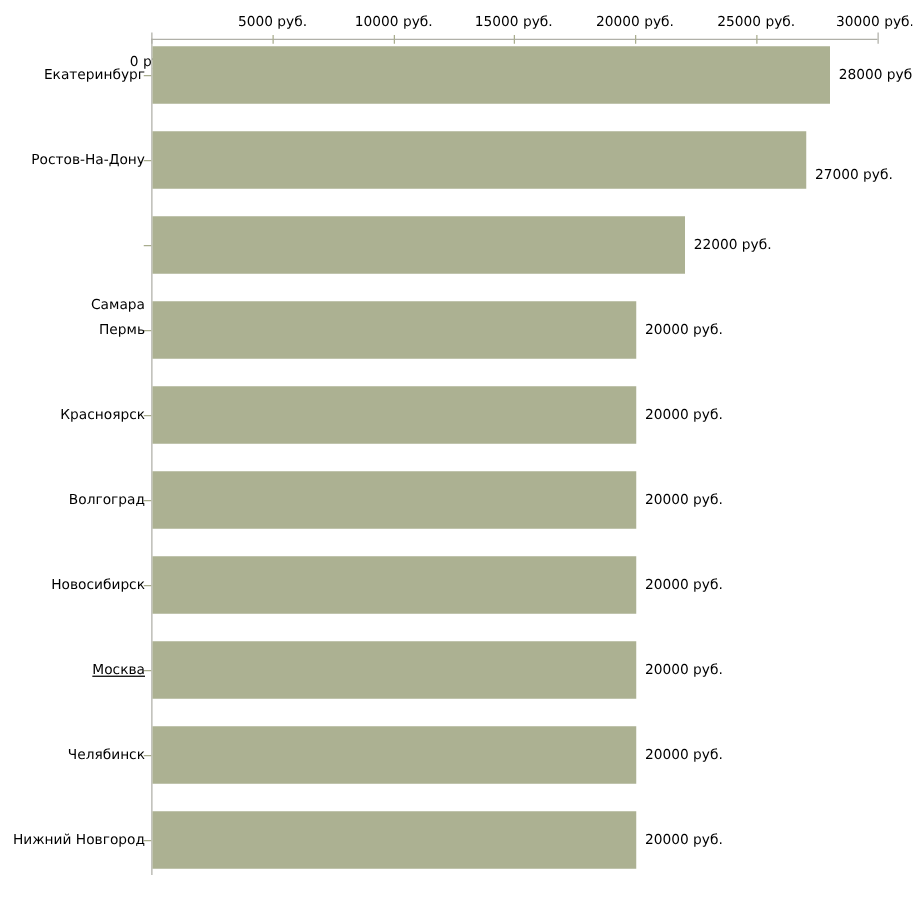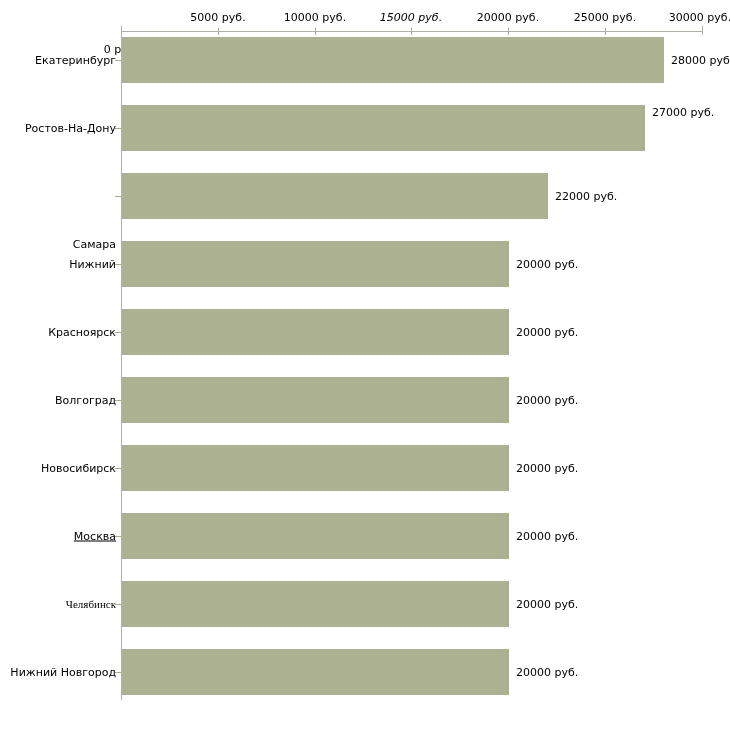--- a/index.html
+++ b/index.html
@@ -103,44 +103,44 @@
   <div class="xtick" style="left:218px;"></div>
   <div class="xtick" style="left:315px;"></div>
   <div class="xtick" style="left:411px;"></div>
   <div class="xtick" style="left:508px;"></div>
   <div class="xtick" style="left:605px;"></div>
   <div class="xtick edge" style="left:702px;"></div>
 
   <div class="xlabel" style="left:121px;margin-top:32px;">0 руб.</div>
   <div class="xlabel" style="left:218px;">5000 руб.</div>
   <div class="xlabel" style="left:315px;">10000 руб.</div>
-  <div class="xlabel" style="left:411px;font-style:italic;">15000 руб.</div>
+  <div class="xlabel" style="left:411px;">15000 руб.</div>
   <div class="xlabel" style="left:508px;">20000 руб.</div>
   <div class="xlabel" style="left:605px;">25000 руб.</div>
   <div class="xlabel" style="left:700px;">30000 руб.</div>
 
   <div class="yaxis-line"></div>
 
   <div class="ytick" style="top:60px;"></div>
   <div class="ylabel" style="top:60px;">Екатеринбург</div>
   <div class="bar" style="top:37px;  width:542px;"></div>
   <div class="barvalue" style="top:60px; left:671px;">28000 руб.</div>
 
   <div class="ytick" style="top:128px;"></div>
   <div class="ylabel" style="top:128px;">Ростов-На-Дону</div>
   <div class="bar" style="top:105px; width:523px;"></div>
-  <div class="barvalue" style="top:112px; left:652px;">27000 руб.</div>
+  <div class="barvalue" style="top:140px; left:652px;">27000 руб.</div>
 
   <div class="ytick" style="top:196px;"></div>
   <div class="ylabel" style="top:196px;margin-top:48px;">Самара</div>
   <div class="bar" style="top:173px; width:426px;"></div>
   <div class="barvalue" style="top:196px; left:555px;">22000 руб.</div>
 
   <div class="ytick" style="top:264px;"></div>
-  <div class="ylabel" style="top:264px;">Нижний</div>
+  <div class="ylabel" style="top:264px;">Пермь</div>
   <div class="bar" style="top:241px; width:387px;"></div>
   <div class="barvalue" style="top:264px; left:516px;">20000 руб.</div>
 
   <div class="ytick" style="top:332px;"></div>
   <div class="ylabel" style="top:332px;">Красноярск</div>
   <div class="bar" style="top:309px; width:387px;"></div>
   <div class="barvalue" style="top:332px; left:516px;">20000 руб.</div>
 
   <div class="ytick" style="top:400px;"></div>
   <div class="ylabel" style="top:400px;">Волгоград</div>
@@ -151,21 +151,21 @@
   <div class="ylabel" style="top:468px;text-align:center;">Новосибирск</div>
   <div class="bar" style="top:445px; width:387px;"></div>
   <div class="barvalue" style="top:468px; left:516px;">20000 руб.</div>
 
   <div class="ytick" style="top:536px;"></div>
   <div class="ylabel" style="top:536px;text-decoration:underline;">Москва</div>
   <div class="bar" style="top:513px; width:387px;"></div>
   <div class="barvalue" style="top:536px; left:516px;">20000 руб.</div>
 
   <div class="ytick" style="top:604px;"></div>
-  <div class="ylabel" style="top:604px;font-family:Liberation Serif, serif;">Челябинск</div>
+  <div class="ylabel" style="top:604px;">Челябинск</div>
   <div class="bar" style="top:581px; width:387px;"></div>
   <div class="barvalue" style="top:604px; left:516px;">20000 руб.</div>
 
   <div class="ytick" style="top:672px;"></div>
   <div class="ylabel" style="top:672px;">Нижний Новгород</div>
   <div class="bar" style="top:649px; width:387px;"></div>
   <div class="barvalue" style="top:672px; left:516px;">20000 руб.</div>
 
 </div>
 

